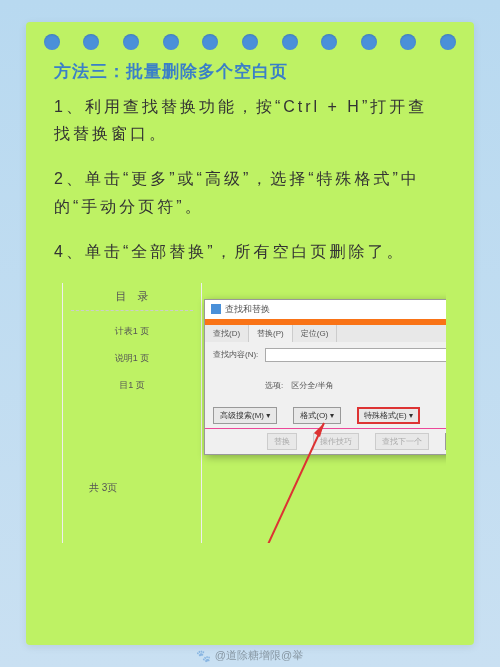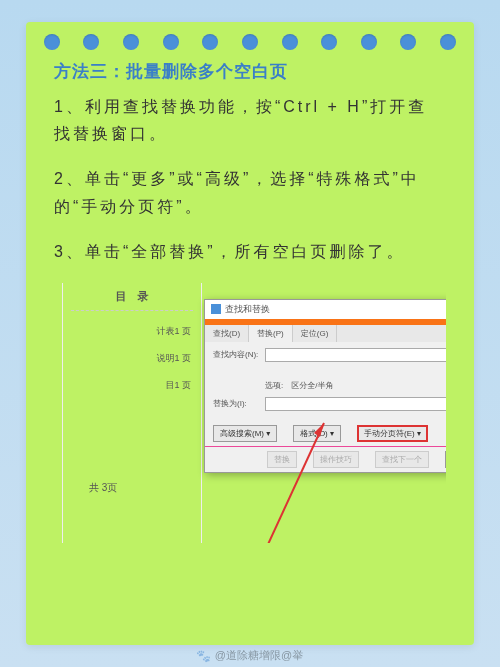--- a/index.html
+++ b/index.html
@@ -4,22 +4,22 @@
 <style>
 *{margin:0;padding:0;box-sizing:border-box}
 body{width:500px;height:667px;background:linear-gradient(#b8d9f0,#c9e0f2);font-family:"Microsoft YaHei",sans-serif;padding:22px 26px;position:relative;overflow:hidden}
 .paper{background:#bef264;width:100%;height:100%;border-radius:4px;padding:38px 28px 12px;position:relative;box-shadow:0 2px 8px rgba(0,0,0,.08)}
 .holes{position:absolute;top:12px;left:0;right:0;display:flex;justify-content:space-around;padding:0 6px}
 .hole{width:16px;height:16px;border-radius:50%;background:#4a90d9;box-shadow:inset 0 1px 2px rgba(0,0,0,.15)}
 .title{color:#3a7fc8;font-size:17px;font-weight:bold;margin-bottom:10px;letter-spacing:1px}
 .step{color:#333;font-size:16px;line-height:1.7;margin-bottom:18px;letter-spacing:3px}
 .screenshot{position:relative;height:260px;margin-top:4px;font-size:9px;color:#555;overflow:hidden}
 .doc-bg{position:absolute;left:8px;top:0;width:140px;height:100%;border-left:1px solid #eee;border-right:1px solid #eee}
-.doc-title{text-align:center;font-size:11px;font-weight:bold;padding:6px 0;border-bottom:1px dashed #ccc;margin:0 8px}
-.toc-row{display:flex;justify-content:flex-end;padding:14px 10px 0;font-size:9px}
+.doc-title{text-align:center;font-size:11px;font-weight:normal;padding:6px 0;border-bottom:1px dashed #ccc;margin:0 8px}
+.toc-row{display:flex;justify-content:center;padding:14px 10px 0;font-size:9px}
 .dialog{position:absolute;left:150px;top:16px;width:280px;background:#f0f0f0;border:1px solid #999;box-shadow:2px 2px 8px rgba(0,0,0,.3)}
 .dlg-title{background:#fff;border-bottom:6px solid #f97316;padding:3px 6px;display:flex;align-items:center;gap:4px;font-size:9px}
 .dlg-title .icon{width:10px;height:10px;background:#4a90d9;display:inline-block}
 .dlg-close{margin-left:auto;cursor:pointer;padding:0 4px}
 .tabs{display:flex;background:#e8e8e8;font-size:8px}
 .tab{padding:3px 8px;border-right:1px solid #ccc}
 .tab.active{background:#f0f0f0}
 .dlg-body{padding:6px 8px;font-size:8px}
 .form-row{display:flex;align-items:center;margin-bottom:4px;gap:4px}
 .form-row label{width:48px;white-space:nowrap}
@@ -49,21 +49,21 @@
       <div class="hole"></div>
       <div class="hole"></div>
       <div class="hole"></div>
       <div class="hole"></div>
       <div class="hole"></div>
   </div>
 
   <div class="title">方法三：批量删除多个空白页</div>
   <div class="step">1、利用查找替换功能，按“Ctrl + H”打开查找替换窗口。</div>
   <div class="step">2、单击“更多”或“高级”，选择“特殊格式”中的“手动分页符”。</div>
-  <div class="step">3、单击“全部替换”，所有空白页删除了。</div>
+  <div class="step">4、单击“全部替换”，所有空白页删除了。</div>
 
   <div class="screenshot">
     <div class="doc-bg">
       <div class="doc-title">目 录</div>
       <div class="toc-row">
           <span>计表</span>
           <span>1 页</span>
         </div>
       <div class="toc-row">
           <span>说明</span>
@@ -86,29 +86,25 @@
         <div class="tab">查找(D)</div>
         <div class="tab active">替换(P)</div>
         <div class="tab">定位(G)</div>
       </div>
       <div class="dlg-body">
         <div class="form-row">
           <label>查找内容(N):</label>
           <input style="">
         </div>
         <div class="opts">选项: 区分全/半角</div>
-        <div class="form-row">
-          <label>替换为(I):</label>
-          <input style="">
-        </div>
       </div>
       <div class="btns">
         <span class="btn">高级搜索(M) ▾</span>
         <span class="btn">格式(O) ▾</span>
-        <span class="btn hl">手动分页符(E) ▾</span>
+        <span class="btn hl">特殊格式(E) ▾</span>
       </div>
       <div class="btns" style="justify-content:flex-end;border-top:1px solid #ec4899">
         <span class="btn dis">替换</span>
         <span class="btn dis">操作技巧</span>
         <span class="btn dis">查找下一个</span>
         <span class="btn">关闭</span>
       </div>
     </div>
 
     <svg class="arrow" viewBox="0 0 80 140">

